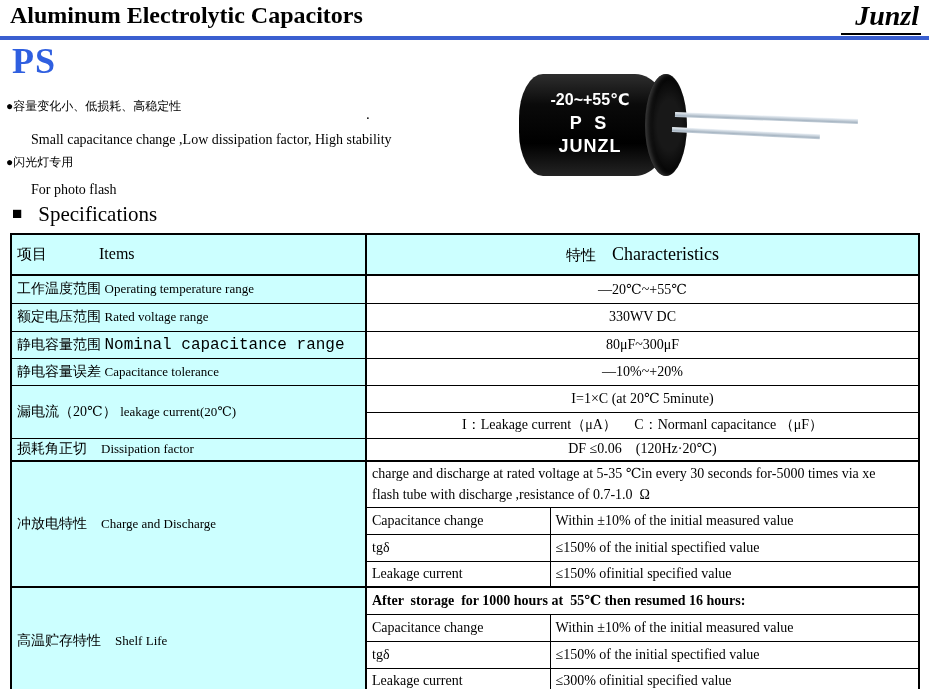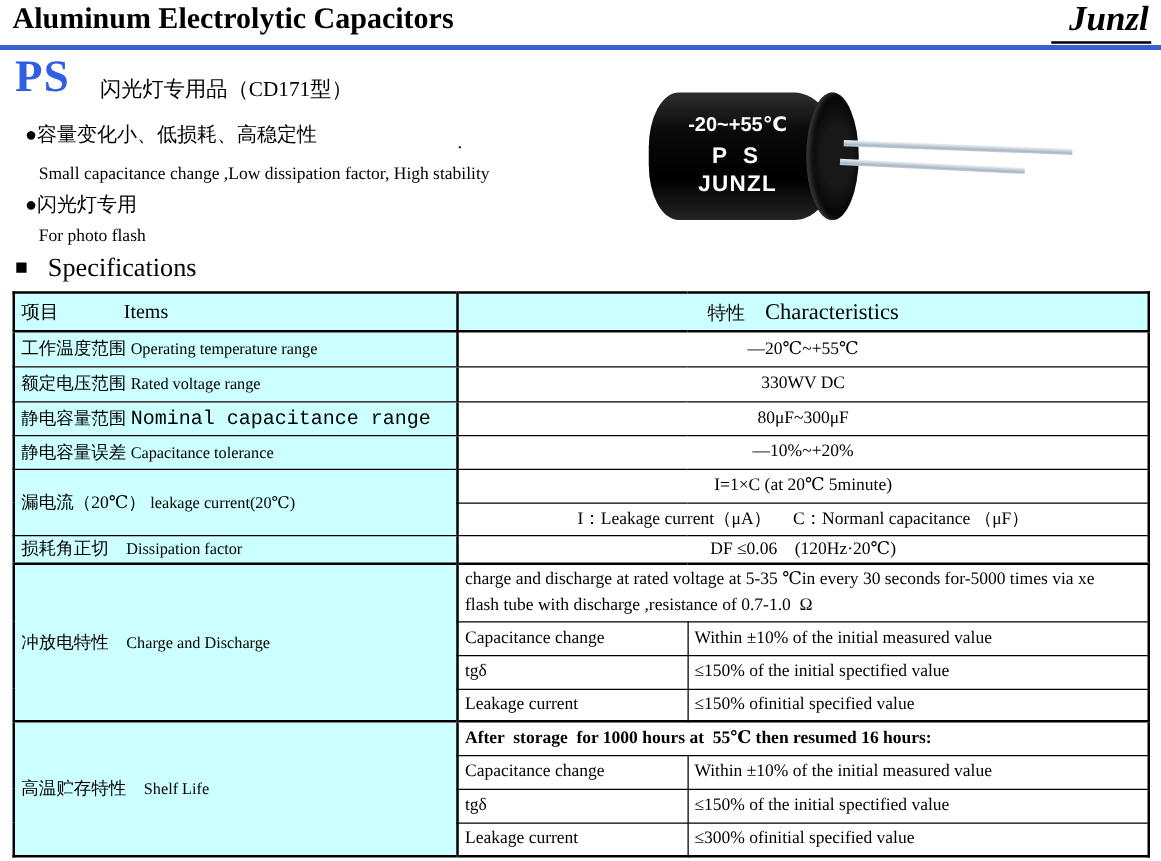--- a/index.html
+++ b/index.html
@@ -14,21 +14,21 @@
   
   .page-title { position:absolute; left:10px; top:2px; font-size:24px; font-weight:bold; }
   .brand-logo { position:absolute; right:8px; top:0px; font-size:28px; font-weight:bold; font-style:italic;
                 border-bottom:2px solid #000; padding:0 2px 1px 14px; }
   .blue-rule { position:absolute; left:0; top:36px; width:929px; height:4px; background:#3a5fd0; }
 
   
   .series-name { position:absolute; left:12px; top:40px; font-size:36px; font-weight:bold; color:#2f5fe0; letter-spacing:1px; }
   .series-subtitle { position:absolute; left:80px; top:60px; font-size:17px; }
 
-  .feature-zh { position:absolute; left:20px; font-size:16px; }
+  .feature-zh { position:absolute; left:6px; font-size:12px; }
   .feature-en { position:absolute; left:31px; font-size:14px; }
   .f1zh { top:98px; } .f1en { top:132px; } .f2zh { top:154px; } .f2en { top:182px; }
   .stray-dot { position:absolute; left:366px; top:106px; font-size:15px; }
 
   .section-head { position:absolute; left:12px; top:202px; font-size:21px; }
   .section-marker { font-size:17px; margin-right:16px; position:relative; top:-2px; }
 
   
   .capacitor { position:absolute; left:515px; top:72px; width:340px; height:112px; }
   .cap-body { position:absolute; left:4px; top:2px; width:152px; height:102px;
@@ -71,21 +71,20 @@
 </head>
 <body>
 
 <div class="page">
 
   <div class="page-title">Aluminum Electrolytic Capacitors</div>
   <div class="brand-logo">Junzl</div>
   <div class="blue-rule"></div>
 
   <div class="series-name">PS</div>
-  <div class="series-subtitle">闪光灯专用品（CD171型）</div>
 
   <div class="feature-zh f1zh"><span>●</span><span>容量变化小、低损耗、高稳定性</span></div>
   <div class="feature-en f1en">Small capacitance change ,Low dissipation factor, High stability</div>
   <div class="stray-dot">.</div>
   <div class="feature-zh f2zh"><span>●</span><span>闪光灯专用</span></div>
   <div class="feature-en f2en">For photo flash</div>
 
   <div class="capacitor">
     <div class="cap-body"></div>
     <div class="cap-end"></div>
@@ -101,21 +100,21 @@
   <div class="section-head"><span class="section-marker">■</span><span>Specifications</span></div>
 
   <table class="spec-table">
     <colgroup>
         <col style="width:355px">
         <col style="width:184px">
         <col style="width:369px">
       </colgroup>
 
     <tbody>
-        <tr class="header-row" style="height:31px">
+        <tr class="header-row" style="height:41px">
       <td class="label-cell">
         <span class="hdr-items-zh">项目</span><span class="hdr-items-en">Items</span>
       </td>
       <td class="hdr-char" colspan="2">
         <span class="hdr-char-zh">特性</span><span class="hdr-char-en">Characteristics</span>
       </td>
     </tr>
 
     <tr style="height:28px">
       <td class="label-cell"><span class="label-zh">工作温度范围</span> <span class="label-en">Operating temperature range</span></td>

